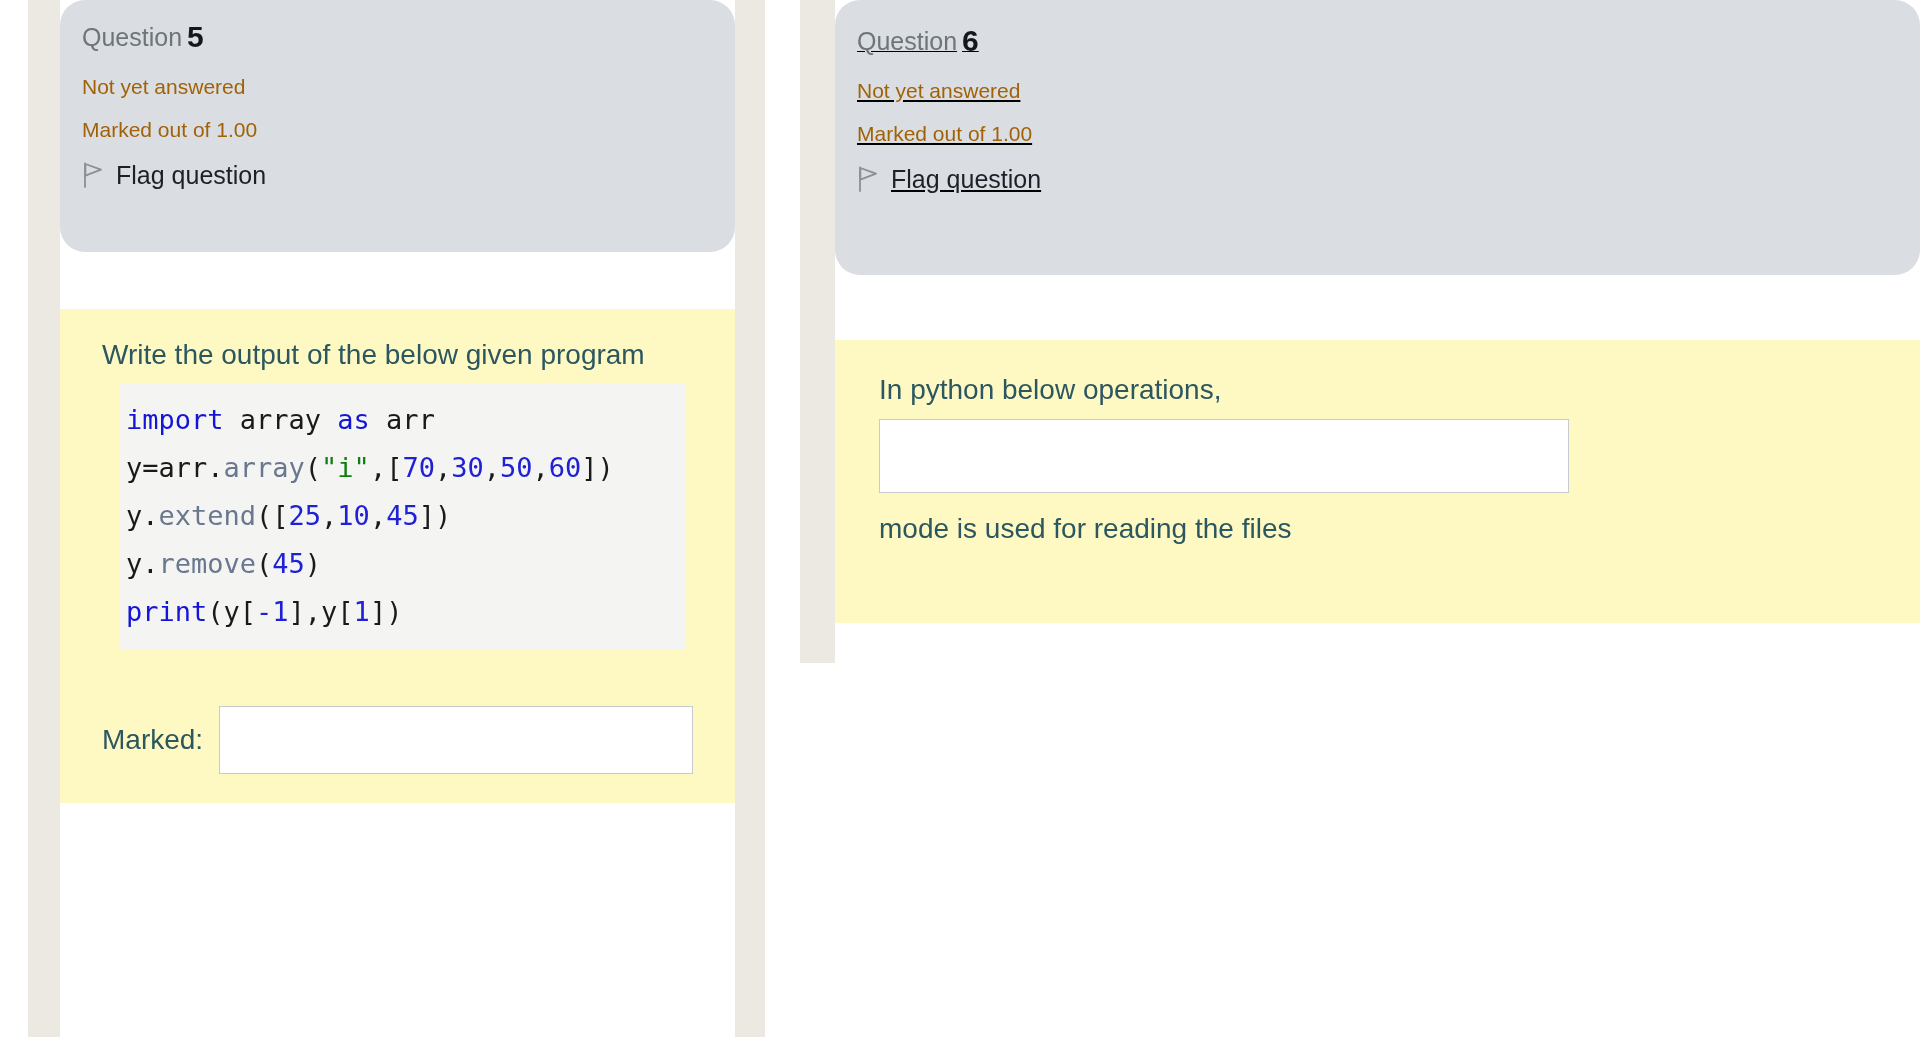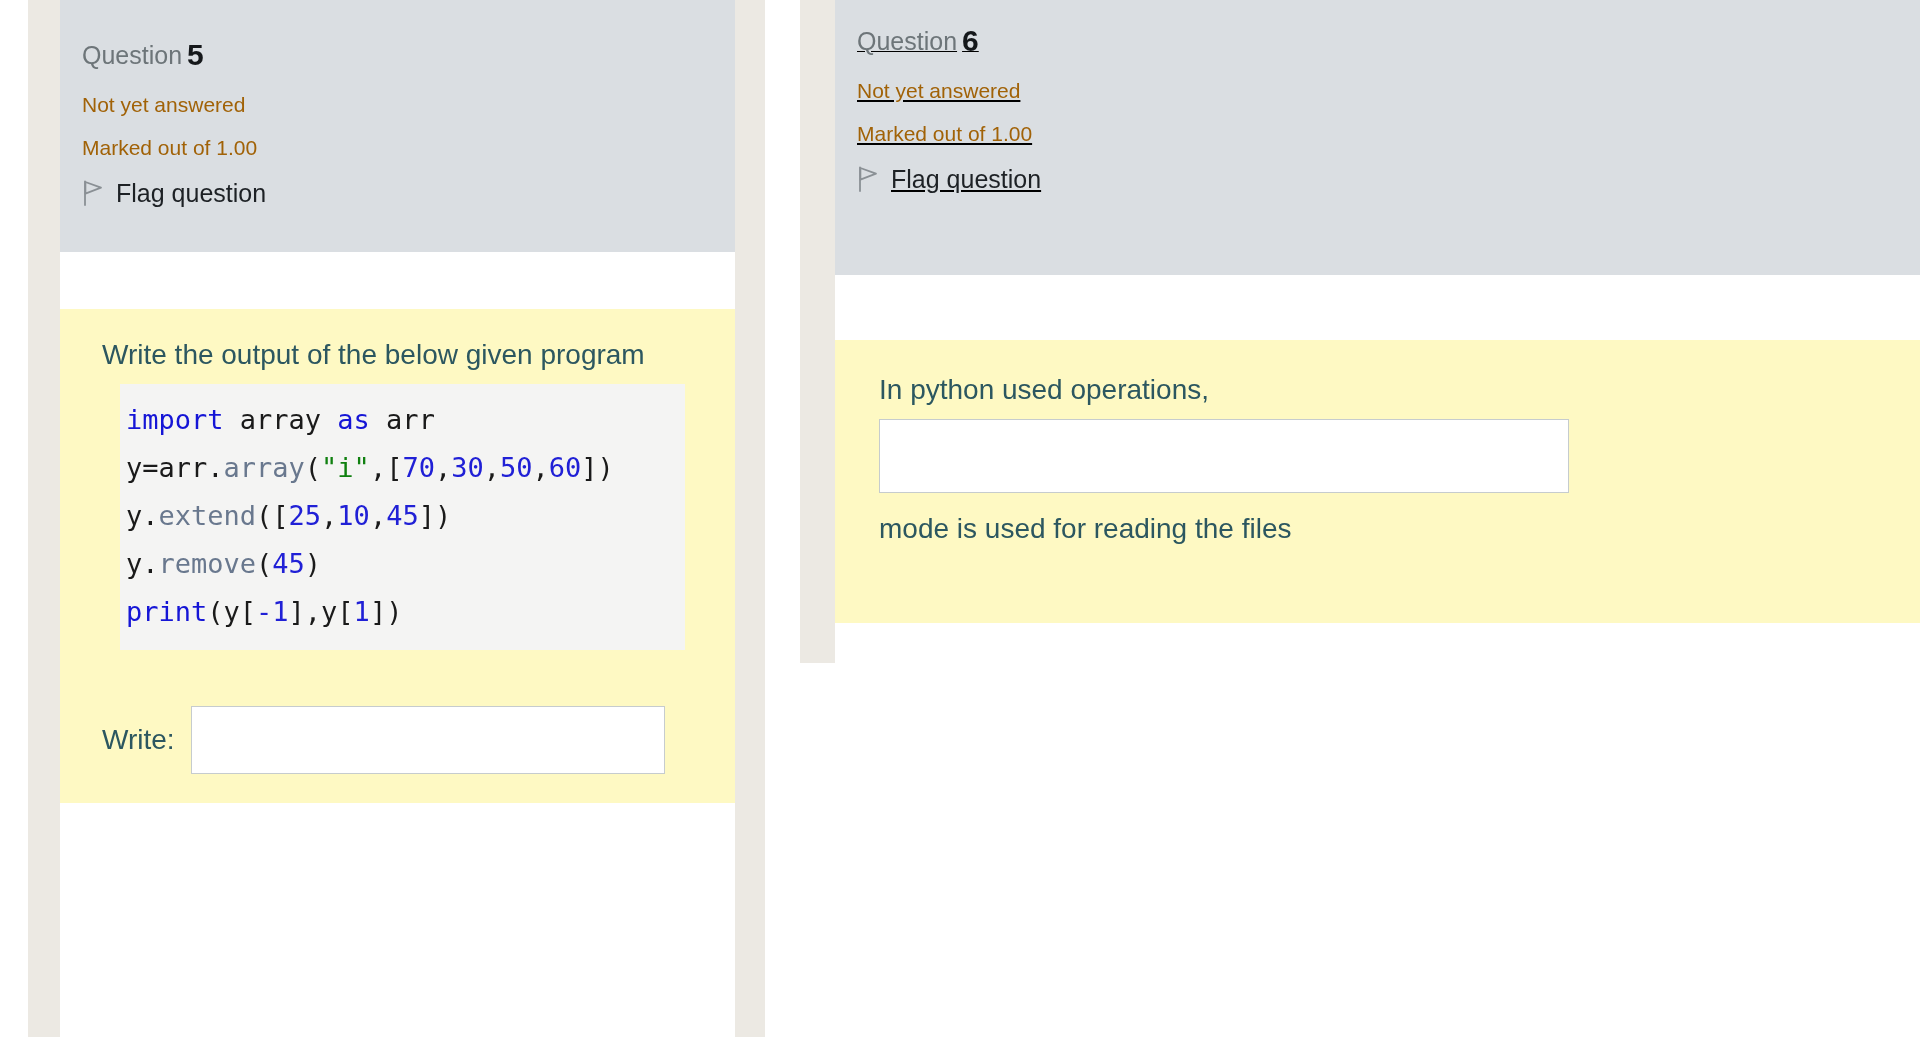--- a/index.html
+++ b/index.html
@@ -27,21 +27,22 @@
     background: #ece9e3;
   }
   .qbody-col {
     position: absolute;
     top: 0;
   }
 
   .qheader {
     background: #dadee2;
     box-sizing: border-box;
-    padding: 40px 24px 18px 22px;
+    padding: 22px 24px 18px 22px;
+    border-radius: 25px;
   }
   .q-info-line {
     font-size: 21px;
     color: #a16207;
     line-height: 1.0;
     margin-bottom: 22px;
     white-space: nowrap;
   }
   .q-no-line {
     margin-bottom: 24px;
@@ -162,21 +163,21 @@
 
     <div class="q-white-gap" style="height:57px; width:675px;"></div>
 
     <div class="qcontent" style="height:494px; width:675px; padding:28px 0 0 0;">
 
       <div class="qtext" style="margin-left:42px;">Write the output of the below given program</div>
 
       <div class="codeblock" id="code-block-q5" style="margin:12px 0 0 60px; width:565px; padding:12px 0 14px 6px;"><div><span class="tok-kw">import</span><span class="tok-pl"> array </span><span class="tok-kw">as</span><span class="tok-pl"> arr</span></div><div><span class="tok-pl">y=arr.</span><span class="tok-fn">array</span><span class="tok-pl">(</span><span class="tok-str">"i"</span><span class="tok-pl">,[</span><span class="tok-num">70</span><span class="tok-pl">,</span><span class="tok-num">30</span><span class="tok-pl">,</span><span class="tok-num">50</span><span class="tok-pl">,</span><span class="tok-num">60</span><span class="tok-pl">])</span></div><div><span class="tok-pl">y.</span><span class="tok-fn">extend</span><span class="tok-pl">([</span><span class="tok-num">25</span><span class="tok-pl">,</span><span class="tok-num">10</span><span class="tok-pl">,</span><span class="tok-num">45</span><span class="tok-pl">])</span></div><div><span class="tok-pl">y.</span><span class="tok-fn">remove</span><span class="tok-pl">(</span><span class="tok-num">45</span><span class="tok-pl">)</span></div><div><span class="tok-kw">print</span><span class="tok-pl">(y[</span><span class="tok-num">-1</span><span class="tok-pl">],y[</span><span class="tok-num">1</span><span class="tok-pl">])</span></div></div>
 
       <div class="answer-row" style="margin:56px 0 0 42px;">
-        <span class="answer-label">Write:</span>
+        <span class="answer-label">Marked:</span>
         <input class="text-input" type="text" style="width: 474px; height: 68px;" value="">
       </div>
     </div>
 
   </div>
 </div>
 
 <div class="qpanel" style="left:800px; top:0; width:1120px; height:1037px;">
 
   <div class="side-strip" style="left:0; width:35px; height:663px;"></div>
@@ -195,21 +196,21 @@
           <path d="M3.4 2 L19 7.6 L3.4 13.6 Z" stroke="#8a9095" stroke-width="1.8" fill="none" stroke-linejoin="round"></path>
         </svg>
         <span class="q-flag-label">Flag question</span>
       </div>
     </div>
 
     <div class="q-white-gap" style="height:65px; width:1085px;"></div>
 
     <div class="qcontent" style="height:283px; width:1085px; padding:32px 0 0 0;">
 
-      <div class="qtext" style="margin-left:44px;">In python used operations,</div>
+      <div class="qtext" style="margin-left:44px;">In python below operations,</div>
 
       <input class="text-input" type="text" style="display: block; margin: 12px 0px 0px 44px; width: 690px; height: 74px;" value="">
 
       <div class="qtext" style="margin:18px 0 0 44px;">mode is used for reading the files</div>
     </div>
 
   </div>
 </div>
 
 </body></html>

